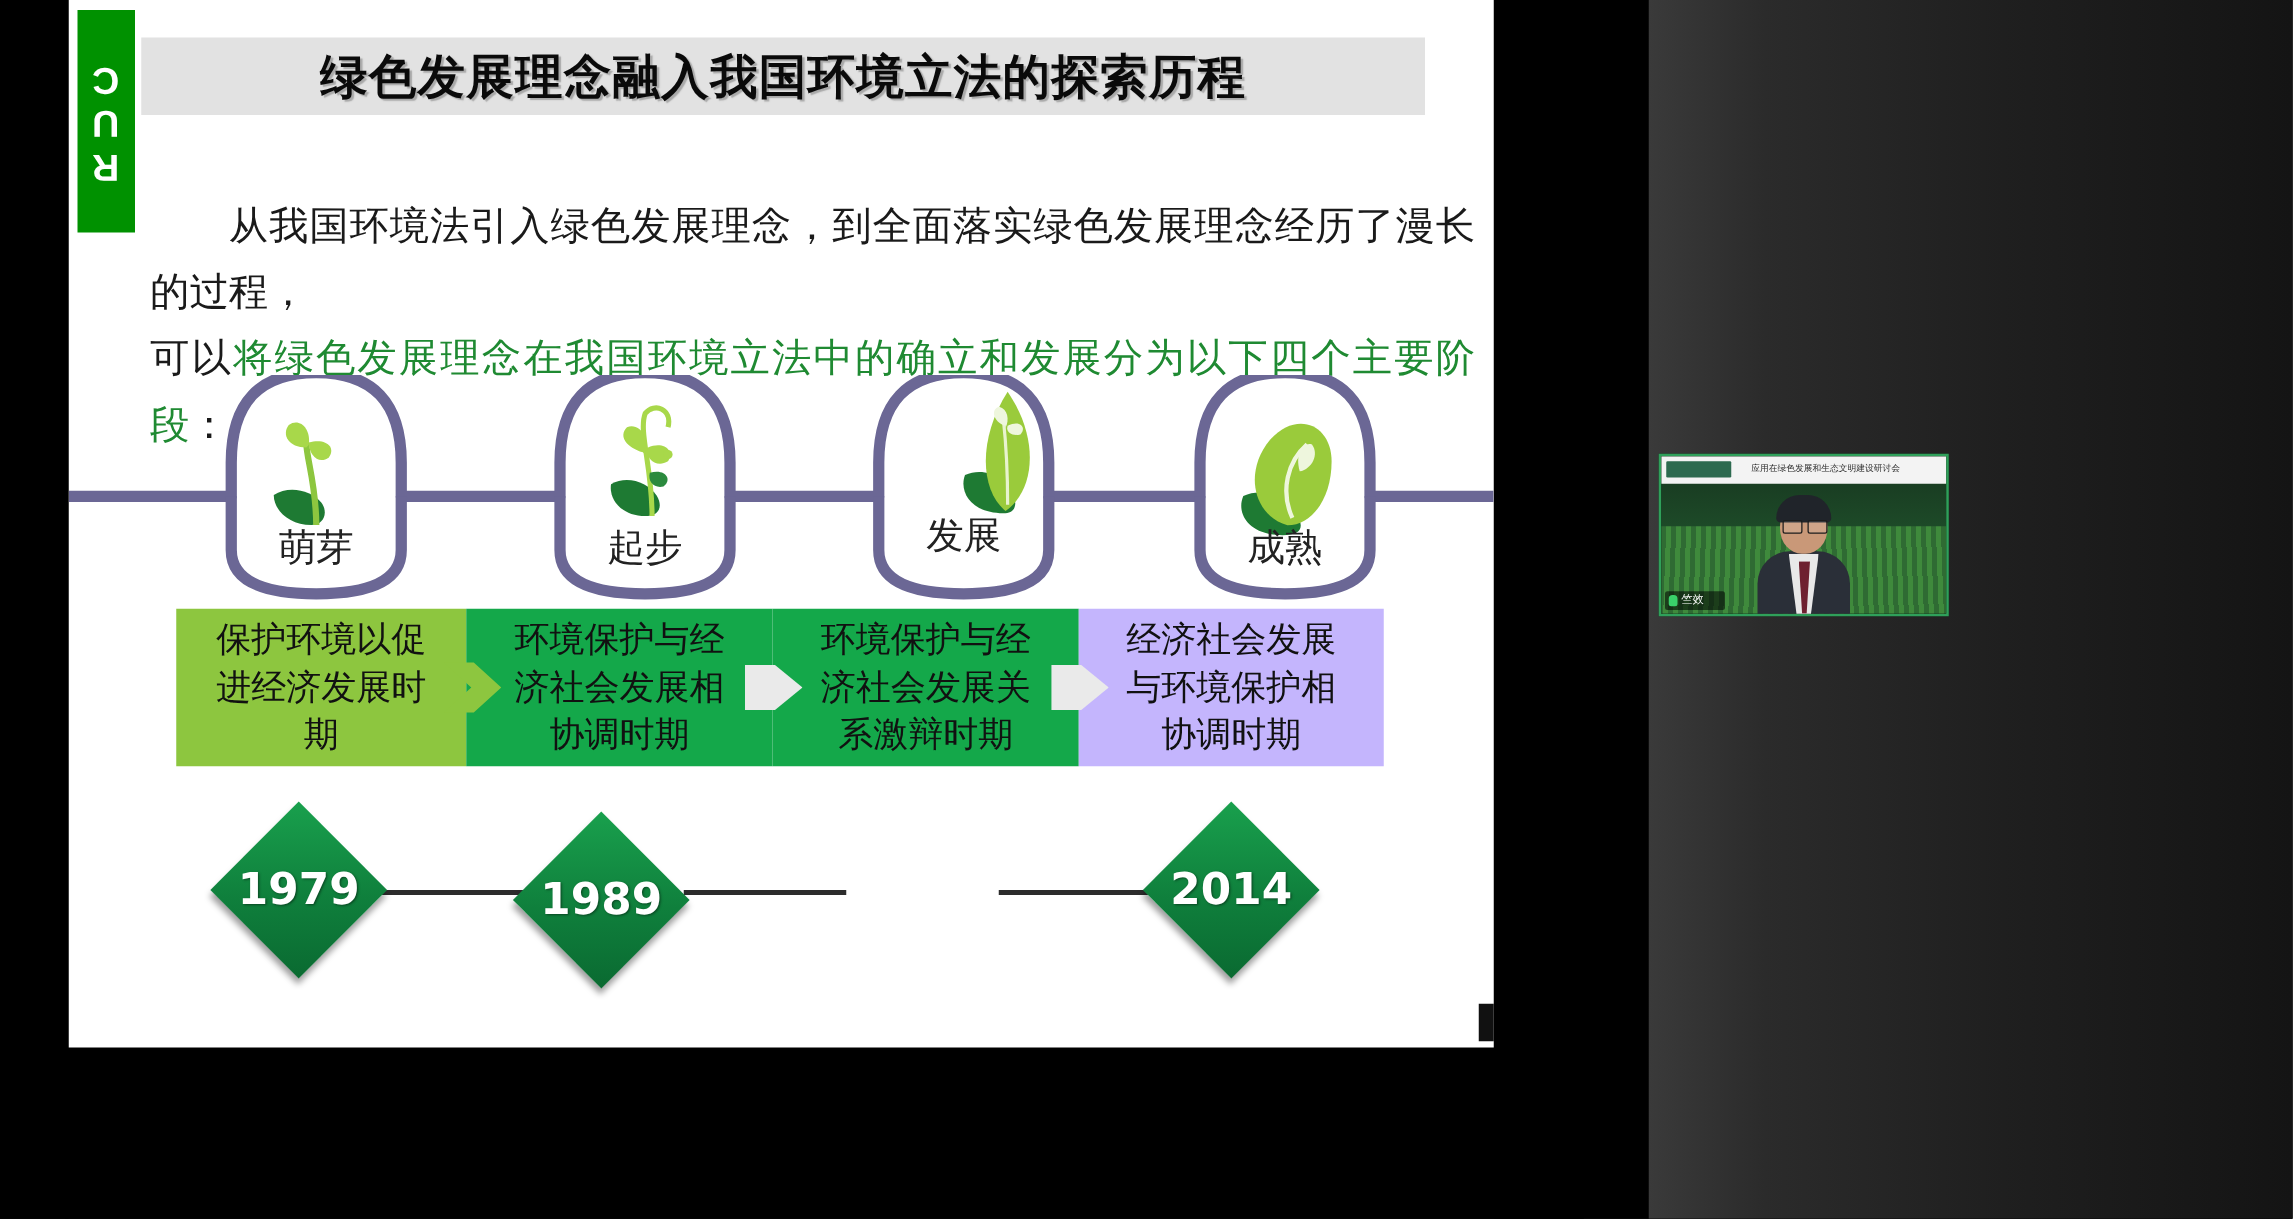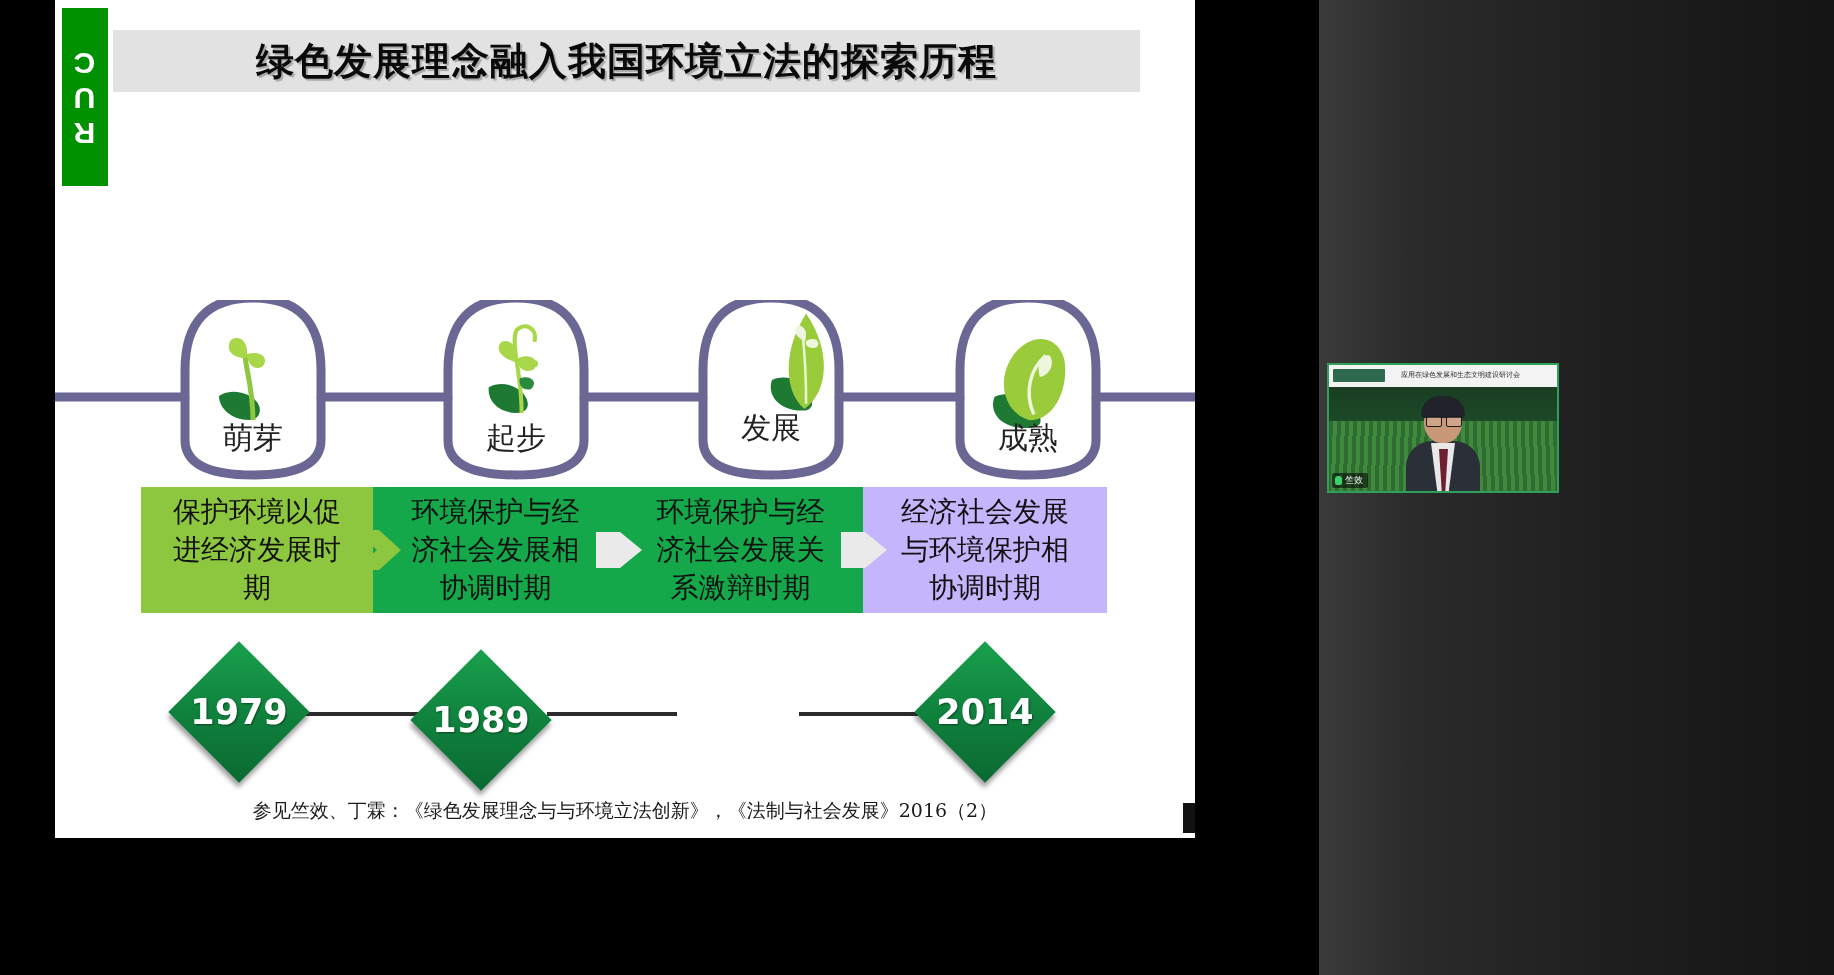--- a/index.html
+++ b/index.html
@@ -97,21 +97,21 @@
   #sp-hair{position:absolute;left:21px;top:-3px;width:44px;height:22px;border-radius:22px 22px 4px 4px;
     background:#20242a;}
   #sp-glass-l{position:absolute;left:26px;top:17px;width:14px;height:9px;border:1.4px solid #1c1c1c;border-radius:2px;background:rgba(255,255,255,.12);}
   #sp-glass-r{position:absolute;left:46px;top:17px;width:14px;height:9px;border:1.4px solid #1c1c1c;border-radius:2px;background:rgba(255,255,255,.12);}
   #sp-body{position:absolute;left:6px;top:42px;width:74px;height:54px;border-radius:26px 26px 0 0;
     background:#2a2f38;}
   #sp-shirt{position:absolute;left:31px;top:44px;width:24px;height:52px;background:#e8e8e8;
     clip-path:polygon(0 0,100% 0,72% 100%,28% 100%);}
   #sp-tie{position:absolute;left:39px;top:50px;width:9px;height:42px;background:#6e2030;
     clip-path:polygon(0 0,100% 0,70% 100%,30% 100%);}
-  #vid-name{position:absolute;left:3px;bottom:3px;height:15px;padding:0 5px 0 3px;
+  #vid-name{position:absolute;left:3px;bottom:3px;height:15px;padding:0 17px 0 3px;
     background:rgba(0,0,0,.55);color:#fff;font-size:9px;line-height:15px;
     display:flex;align-items:center;gap:3px;font-family:"DejaVu Sans",sans-serif;border-radius:2px;}
   #vid-mic{width:7px;height:9px;background:#3ad06a;border-radius:3px 3px 2px 2px;display:inline-block;}
 </style>
 </head>
 <body>
 
 <div id="root">
 
   <div id="left-black"></div>
@@ -122,20 +122,23 @@
 
   <div id="slide">
 
     <div id="ruc-bar">
       <span id="ruc-text">RUC</span>
     </div>
 
     <div id="title-band"></div>
     <div id="title-text">绿色发展理念融入我国环境立法的探索历程</div>
 
+    <div id="body-para">
+      <span>从我国环境法引入绿色发展理念，到全面落实绿色发展理念经历了漫长的过程，</span><span class="t2"><span>可以</span><span class="hl">将绿色发展理念在我国环境立法中的确立和发展分为以下四个主要阶段</span><span>：</span></span>
+    </div>
 
     <svg id="wave" viewBox="0 0 1140 180">
       <path d="M0 97 L130 97 L130 70 Q130 -2 198 -2 Q266 -2 266 70 L266 97 L393 97 L393 70 Q393 -2 461 -2 Q529 -2 529 70 L529 97 L648 97 L648 70 Q648 -2 716 -2 Q784 -2 784 70 L784 97 L905 97 L905 70 Q905 -2 973 -2 Q1041 -2 1041 70 L1041 97 L1140 97" fill="none" stroke="#6b6795" stroke-width="9" stroke-linejoin="round"></path>
       <path d="M130 97 L130 140 Q130 175 198 175 Q266 175 266 140 L266 97" fill="none" stroke="#6b6795" stroke-width="9"></path>
       <path d="M393 97 L393 140 Q393 175 461 175 Q529 175 529 140 L529 97" fill="none" stroke="#6b6795" stroke-width="9"></path>
       <path d="M648 97 L648 140 Q648 175 716 175 Q784 175 784 140 L784 97" fill="none" stroke="#6b6795" stroke-width="9"></path>
       <path d="M905 97 L905 140 Q905 175 973 175 Q1041 175 1041 140 L1041 97" fill="none" stroke="#6b6795" stroke-width="9"></path>
     </svg>
 
     <svg class="stage-icon" style="left:150px;top:328px;" viewBox="0 0 96 104">
@@ -224,21 +227,20 @@
       <div class="diamond" style="left:274px;top:16px;text-decoration:underline;">
         <div class="sq"></div>
         <div class="yr">1989</div>
       </div>
       <div class="diamond" style="left:778px;top:8px;">
         <div class="sq"></div>
         <div class="yr">2014</div>
       </div>
     </div>
 
-    <div id="footer-cite">参见竺效、丁霖：《绿色发展理念与与环境立法创新》，《法制与社会发展》2016（2）</div>
     <div id="page-num">11</div>
   </div>
 
   <div id="video-tile">
     <div id="vid-bg"></div>
     <div id="vid-top">
       <div id="vid-top-logo"></div>
       <div id="vid-top-title">应用在绿色发展和生态文明建设研讨会</div>
     </div>
     <div class="grass" id="grass-l"></div>

